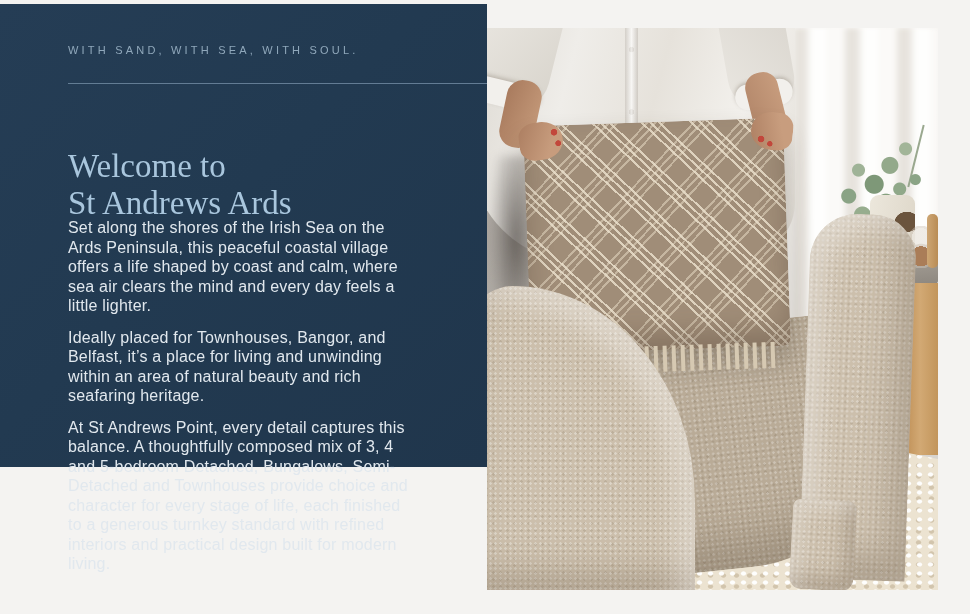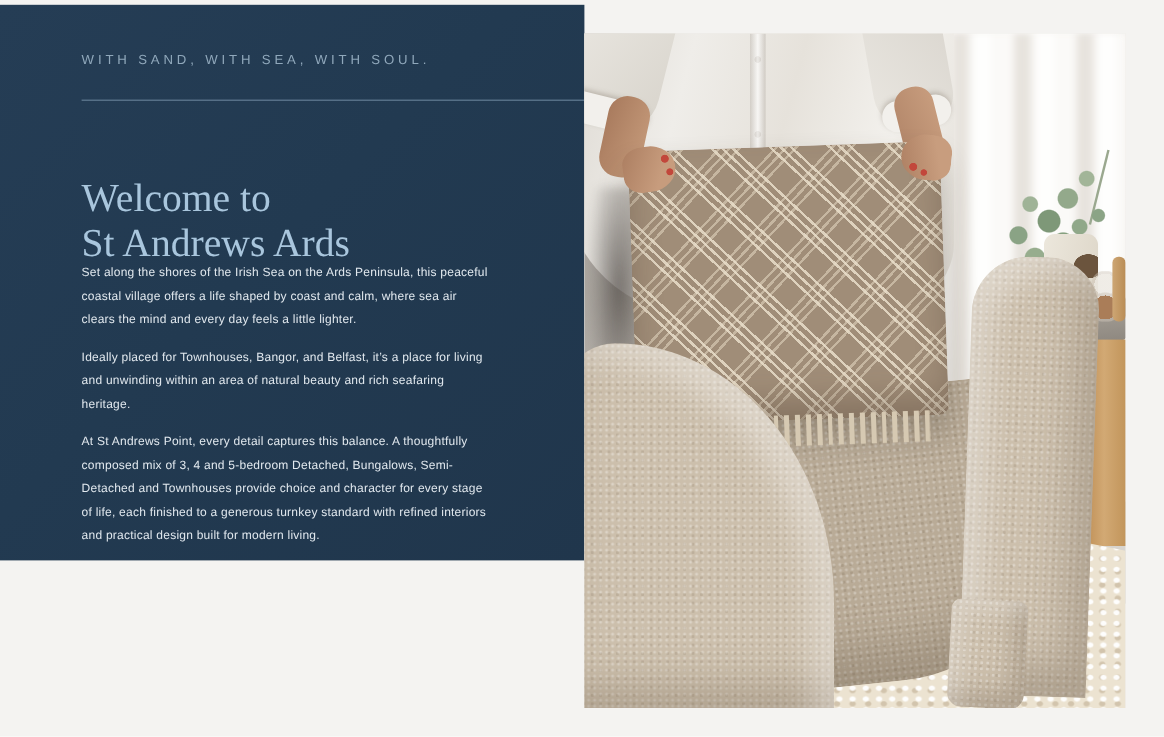--- a/index.html
+++ b/index.html
@@ -26,21 +26,21 @@
   .heading {
     position:absolute; left:68px; top:128px;
     font-family:"Liberation Serif", serif; font-weight:400;
     font-size:33px; line-height:37px; color:#a9c6dd;margin-top:16px;
   }
   .heading .hl { display:block; }
   .copy {
     position:absolute; left:68px; top:214px; width:342px;
   }
   .copy p {
-    font-size:10px; line-height:19.5px; letter-spacing:.2px;
+    font-size:16px; line-height:19.5px; letter-spacing:.2px;
     color:#e1e8ee; margin-bottom:12px;
   }
 
   
   .photo {
     position:absolute; left:487px; top:28px; width:451px; height:562px;
     overflow:hidden; background:#ece9e5;
   }
   .photo * { position:absolute; }
 

